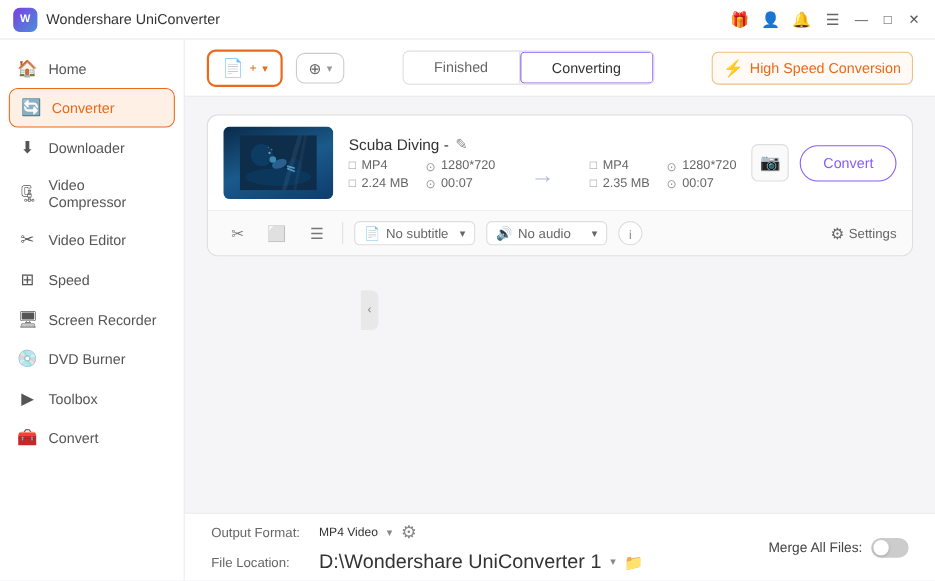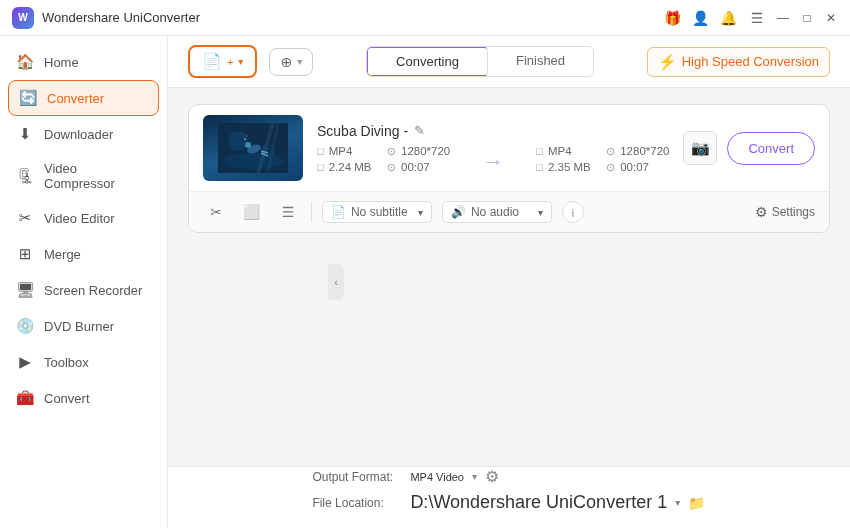--- a/index.html
+++ b/index.html
@@ -70,21 +70,21 @@
     .file-card-bottom { display: flex; align-items: center; padding: 7px 14px; gap: 10px; background: #fafafa; }
     .edit-tool { width: 26px; height: 26px; display: flex; align-items: center; justify-content: center; cursor: pointer; color: #777; font-size: 14px; }
     .divider-v { width: 1px; height: 20px; background: #e0e0e0; }
     .subtitle-select { display: flex; align-items: center; gap: 5px; border: 1px solid #ddd; border-radius: 5px; padding: 3px 8px; font-size: 12px; color: #666; cursor: pointer; background: #fff; min-width: 110px; }
     .audio-select { display: flex; align-items: center; gap: 5px; border: 1px solid #ddd; border-radius: 5px; padding: 3px 8px; font-size: 12px; color: #666; cursor: pointer; background: #fff; min-width: 110px; }
     .info-btn { width: 22px; height: 22px; border: 1px solid #ddd; border-radius: 50%; display: flex; align-items: center; justify-content: center; font-size: 11px; color: #888; cursor: pointer; background: #fff; }
     .settings-btn { display: flex; align-items: center; gap: 4px; font-size: 12px; color: #666; cursor: pointer; margin-left: auto; }
     .gear-icon { font-size: 14px; }
 
     
-    .bottom-bar { height: 62px; background: #fff; border-top: 1px solid #e8e8e8; display: flex; align-items: center; padding: 0 24px; gap: 20px; justify-content: space-between; flex-direction: column; }
+    .bottom-bar { height: 62px; background: #fff; border-top: 1px solid #e8e8e8; display: flex; align-items: center; padding: 0 24px; gap: 20px; justify-content: space-between; }
     .bottom-left { display: flex; flex-direction: column; gap: 6px; }
     .bottom-row { display: flex; align-items: center; gap: 8px; font-size: 12.5px; color: #444; }
     .bottom-label { color: #666; font-size: 12px; min-width: 90px; }
     .format-arrow { font-size: 10px; color: #888; cursor: pointer; }
     .location-path { font-size: 18px; color: #333; }
     .folder-icon-sm { font-size: 14px; color: #888; cursor: pointer; }
     .merge-area { display: flex; align-items: center; gap: 8px; font-size: 12.5px; color: #444; }
     .toggle { width: 34px; height: 18px; background: #ccc; border-radius: 9px; position: relative; cursor: pointer; }
     .toggle-knob { width: 14px; height: 14px; background: #fff; border-radius: 50%; position: absolute; top: 2px; left: 2px; box-shadow: 0 1px 3px rgba(0,0,0,0.2); }
     .start-all-btn { padding: 10px 28px; background: linear-gradient(135deg, #8b5cf6, #a855f7); border-radius: 24px; color: #fff; font-size: 15px; font-weight: 600; border: none; cursor: pointer; white-space: nowrap; }
@@ -130,21 +130,21 @@
     <div class="sidebar-item">
       <span class="icon">🗜</span>
       <span>Video Compressor</span>
     </div>
     <div class="sidebar-item">
       <span class="icon">✂</span>
       <span>Video Editor</span>
     </div>
     <div class="sidebar-item">
       <span class="icon">⊞</span>
-      <span>Merge</span>
+      <span>Speed</span>
     </div>
     <div class="sidebar-item">
       <span class="icon">🖥</span>
       <span>Screen Recorder</span>
     </div>
     <div class="sidebar-item">
       <span class="icon">💿</span>
       <span>DVD Burner</span>
     </div>
     <div class="sidebar-item">
@@ -167,22 +167,22 @@
             <span style="font-size:16px;color:#e86a1a;">📄</span>
             <span style="font-size:11px;color:#e86a1a;">+</span>
             <span class="chevron">▾</span>
           </div>
           <div class="clip-btn">
             <span style="font-size:14px;">⊕</span>
             <span class="chevron" style="font-size:10px;color:#999;">▾</span>
           </div>
         </div>
         <div class="tab-group">
+          <div class="tab">Finished</div>
           <div class="tab active">Converting</div>
-          <div class="tab">Finished</div>
         </div>
         <div class="high-speed-btn">
           <span class="lightning">⚡</span>
           <span>High Speed Conversion</span>
         </div>
       </div>
 
       <div class="file-area">
         <div class="file-card">
 

